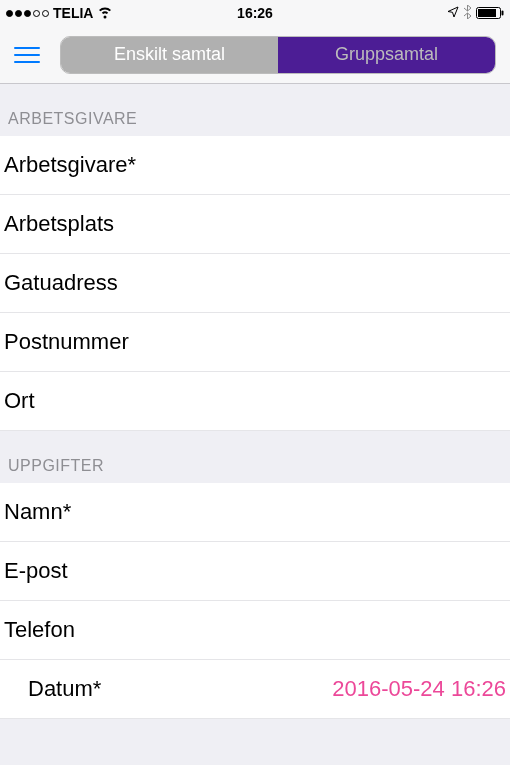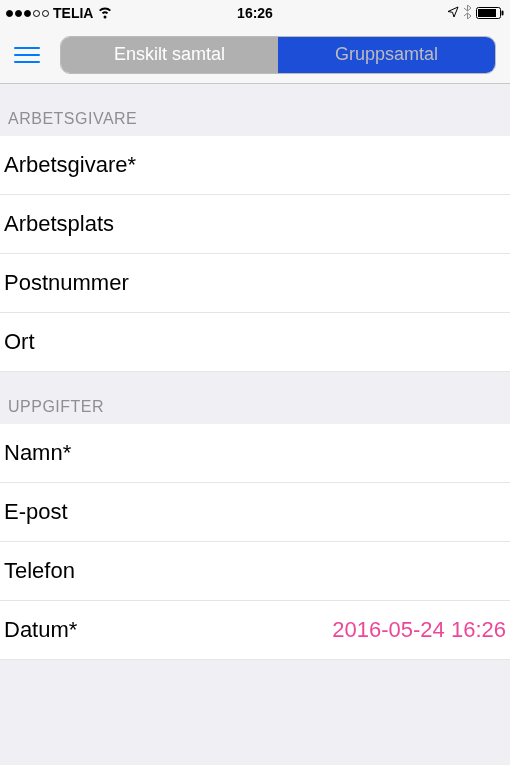--- a/index.html
+++ b/index.html
@@ -85,21 +85,21 @@
       margin-left: 10px;
       margin-right: 4px;
     }
     .segment {
       flex: 1;
       display: flex;
       align-items: center;
       justify-content: center;
       font-size: 18px;
       color: #bcbcbc;
-      background: #1d4ed8;
+      background: #4c1d95;
     }
     .segment.active {
       background: #b0b0b0;
       color: #fff;
     }
     
     .section-header {
       padding: 26px 8px 8px;
       font-size: 16px;
       color: #8e8e93;
@@ -129,20 +129,21 @@
     }
     .cell input::placeholder {
       color: #000;
     }
     .cell-value {
       color: #ec4899;
       font-size: 22px;
     }
     .label {
       color: #000;
+      margin-left: 24px;
     }
   </style>
 </head>
 <body>
 
 <div class="status-bar">
   <div class="status-left">
     <div class="dots">
       <span class="dot filled"></span>
       <span class="dot filled"></span>
@@ -193,20 +194,23 @@
 
 <div class="section-header">ARBETSGIVARE</div>
 <div class="list">
   <div class="cell">
     <input type="text" placeholder="Arbetsgivare*" style="">
   </div>
   <div class="cell">
     <input type="text" placeholder="Arbetsplats" style="">
   </div>
   <div class="cell">
+    <input type="text" placeholder="Gatuadress" style="">
+  </div>
+  <div class="cell">
     <input type="text" placeholder="Postnummer" style="">
   </div>
   <div class="cell">
     <input type="text" placeholder="Ort" style="">
   </div>
 </div>
 
 <div class="section-header">UPPGIFTER</div>
 <div class="list">
   <div class="cell">

